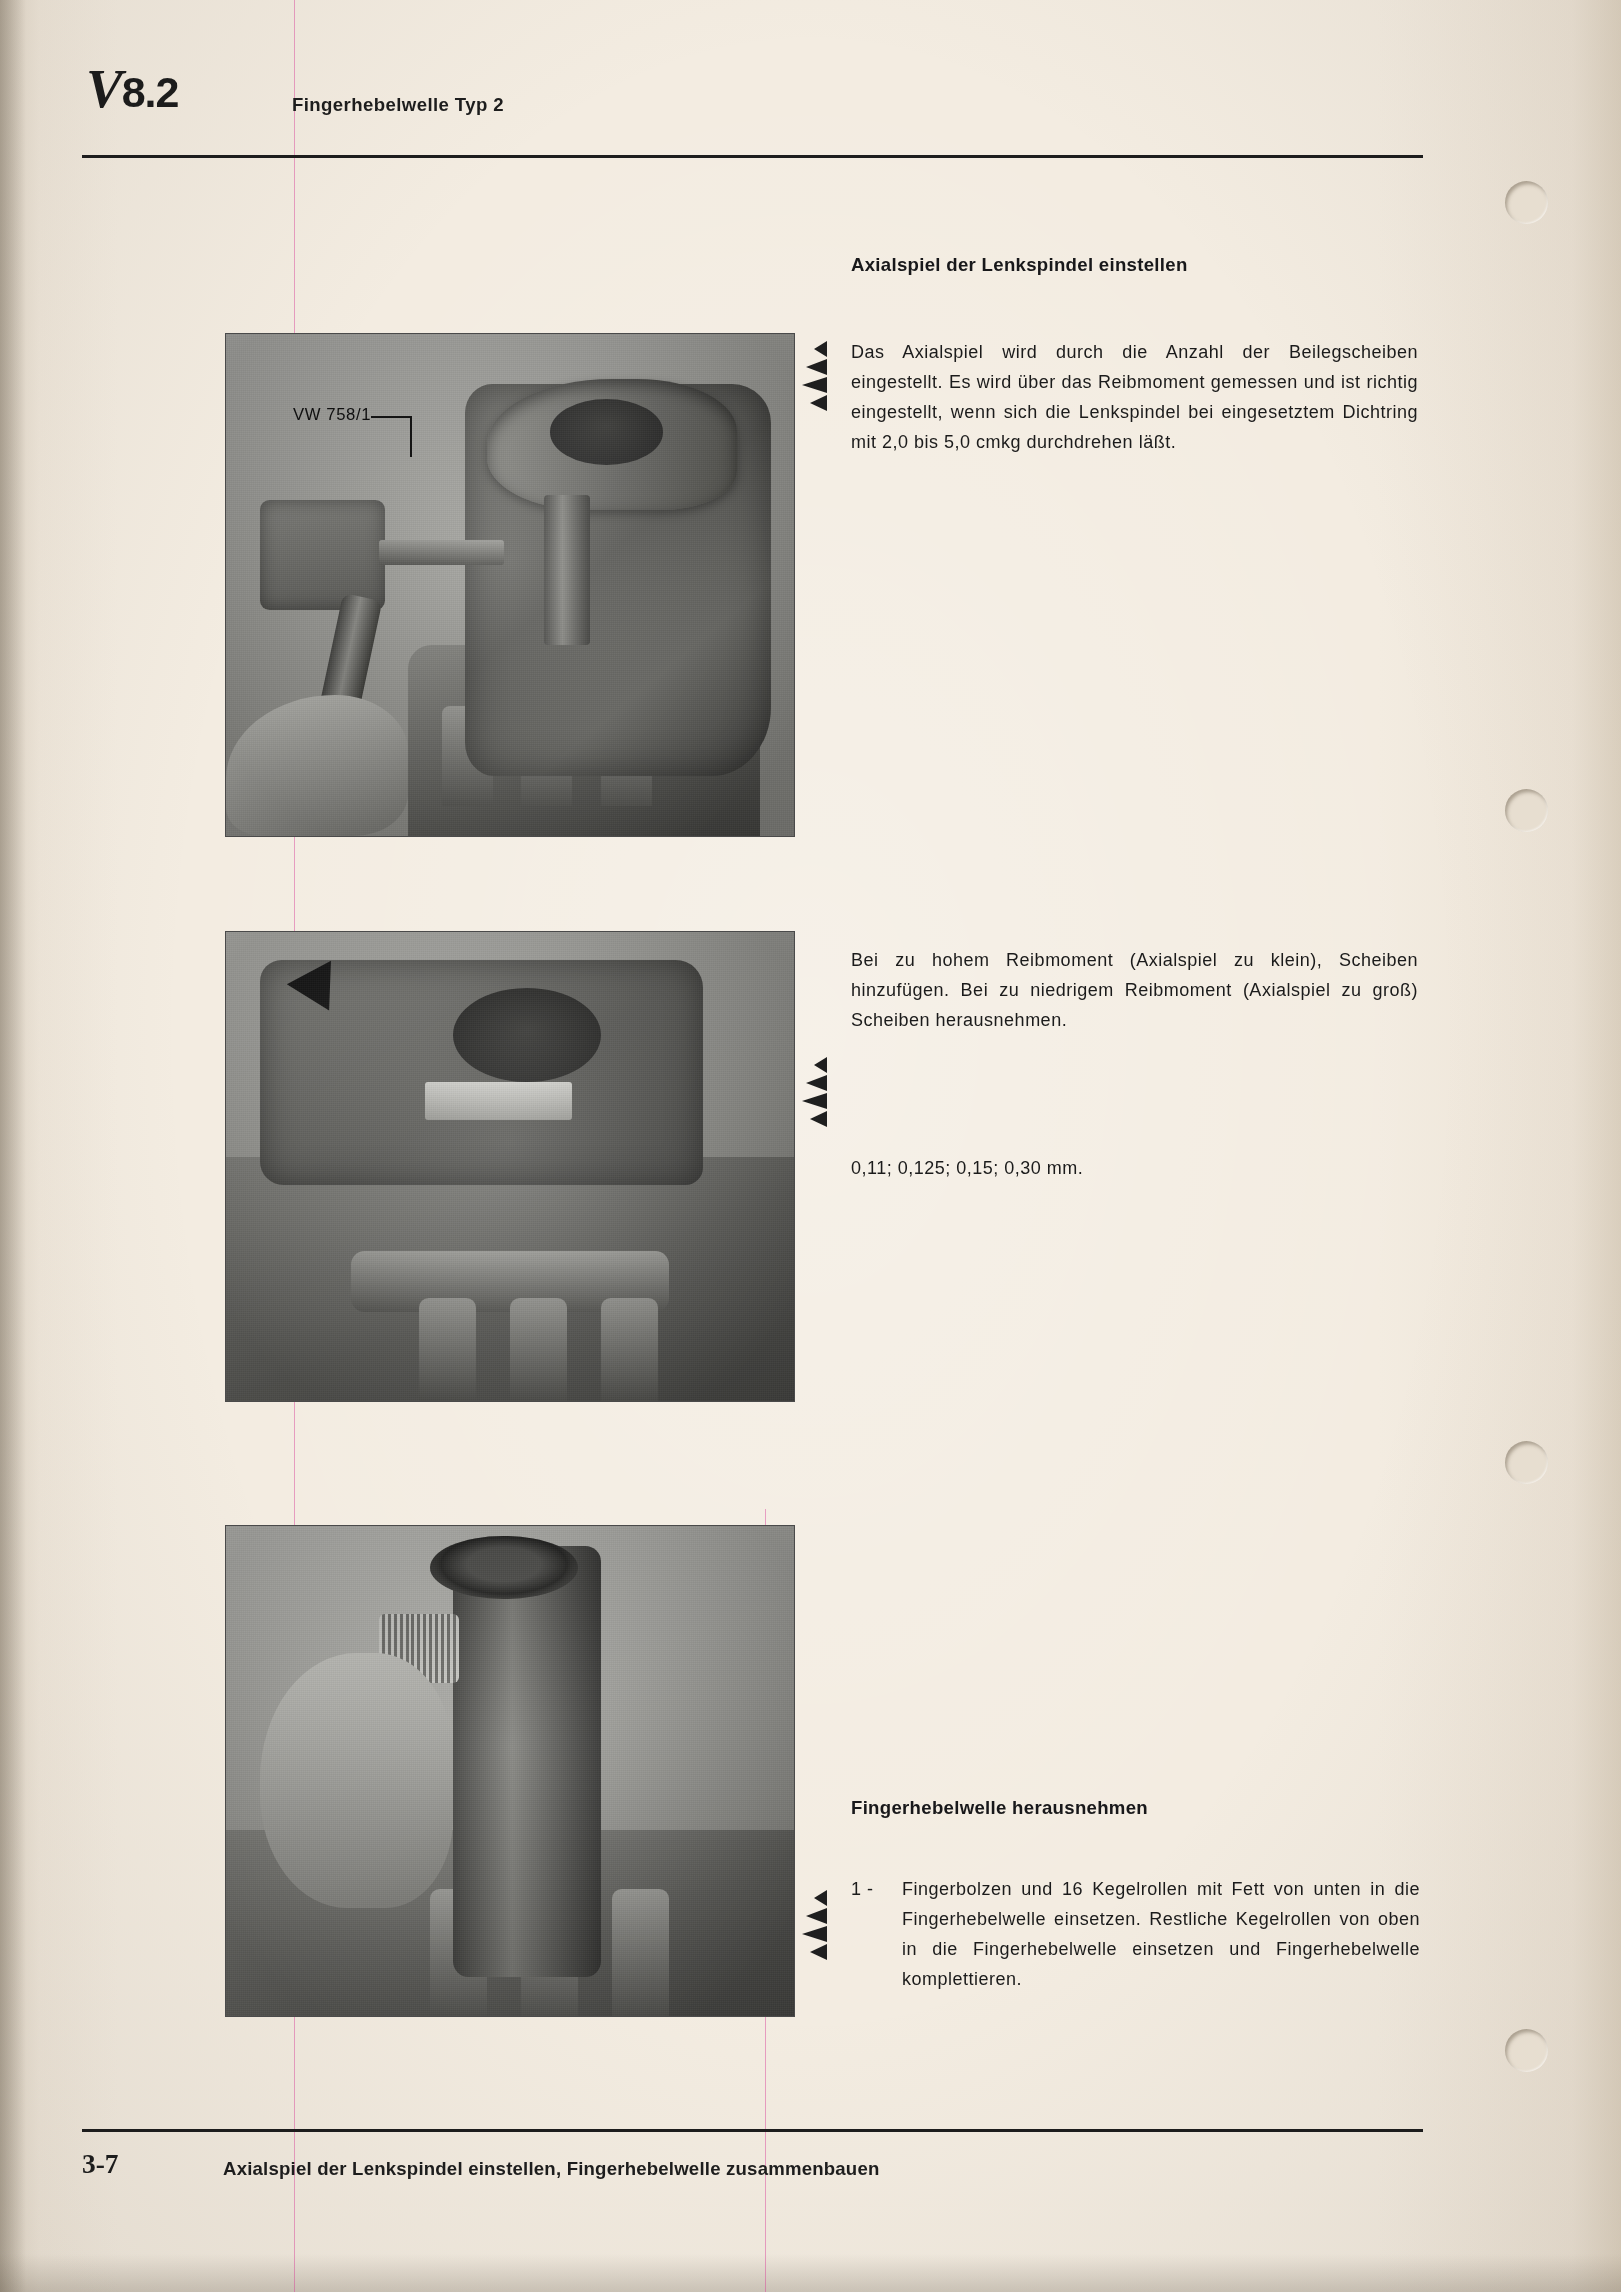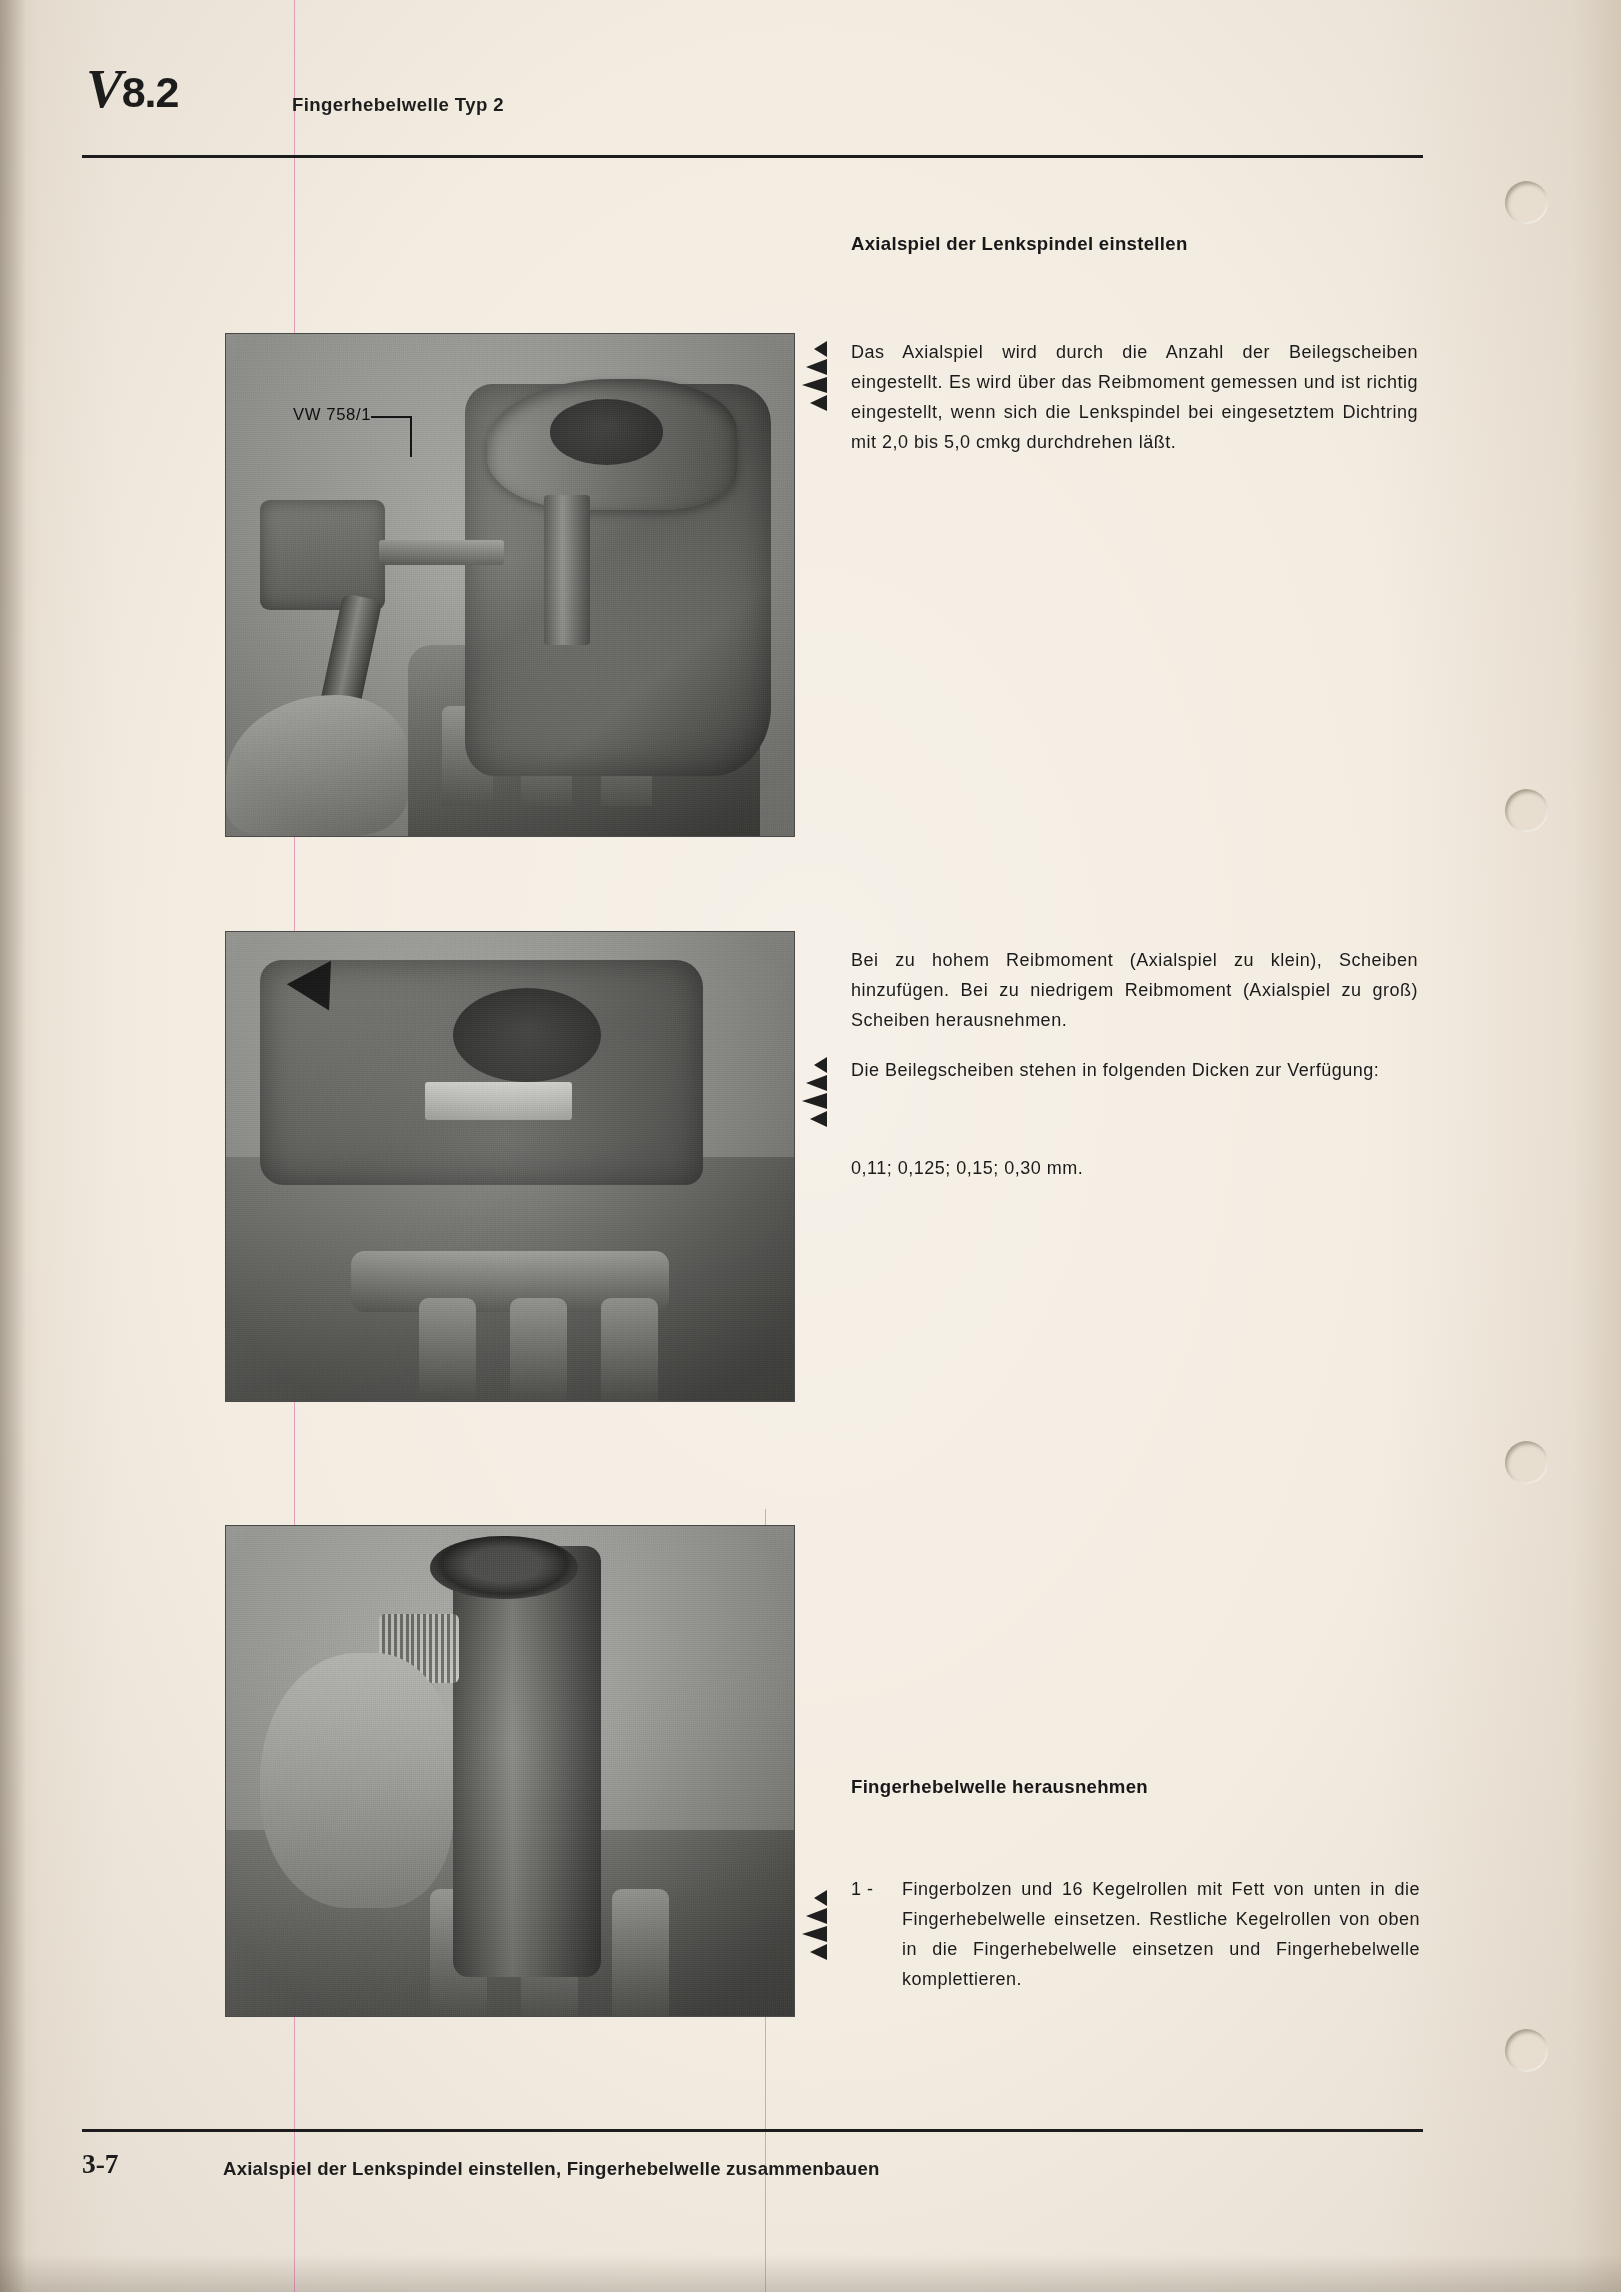--- a/index.html
+++ b/index.html
@@ -136,20 +136,21 @@
     text-align: center;
   }
 
   
   .section-heading {
     position: absolute;
     font-size: 18.6px;
     font-weight: bold;
     color: #18181a;
     letter-spacing: 0.3px;
+    margin-top: 21px;
   }
 
   
   .body-text {
     position: absolute;
     font-size: 18px;
     line-height: 30px;
     color: #1b1b1b;
     letter-spacing: 0.5px;
     text-align: justify;
@@ -422,21 +423,20 @@
     <div class="vig"></div>
   </div>
 
   <div class="body-text" style="left:851px; top:945px; width:567px;">Bei zu hohem Reibmoment (Axialspiel zu klein), Scheiben hinzufügen. Bei zu niedrigem Reibmoment (Axialspiel zu groß) Scheiben herausnehmen.</div>
   <div class="arrow-marker" style="left:802px; top:1057px;">
     <i></i>
       <i></i>
       <i></i>
       <i></i>
   </div>
-  <div class="body-text nojust" style="left:851px; top:1055px; width:567px;">Die Beilegscheiben stehen in folgenden Dicken zur Verfügung:</div>
   <div class="body-text nojust" style="left:851px; top:1153px; width:567px;">0,11; 0,125; 0,15; 0,30 mm.</div>
 
   <div class="photo" id="photo3">
     <div class="bg"></div>
     <div class="case3"></div>
     <div class="fin3" style="left:36%"></div>
     <div class="fin3" style="left:52%"></div>
     <div class="fin3" style="left:68%"></div>
     <div class="lever"></div>
     <div class="lever-eye"></div>

